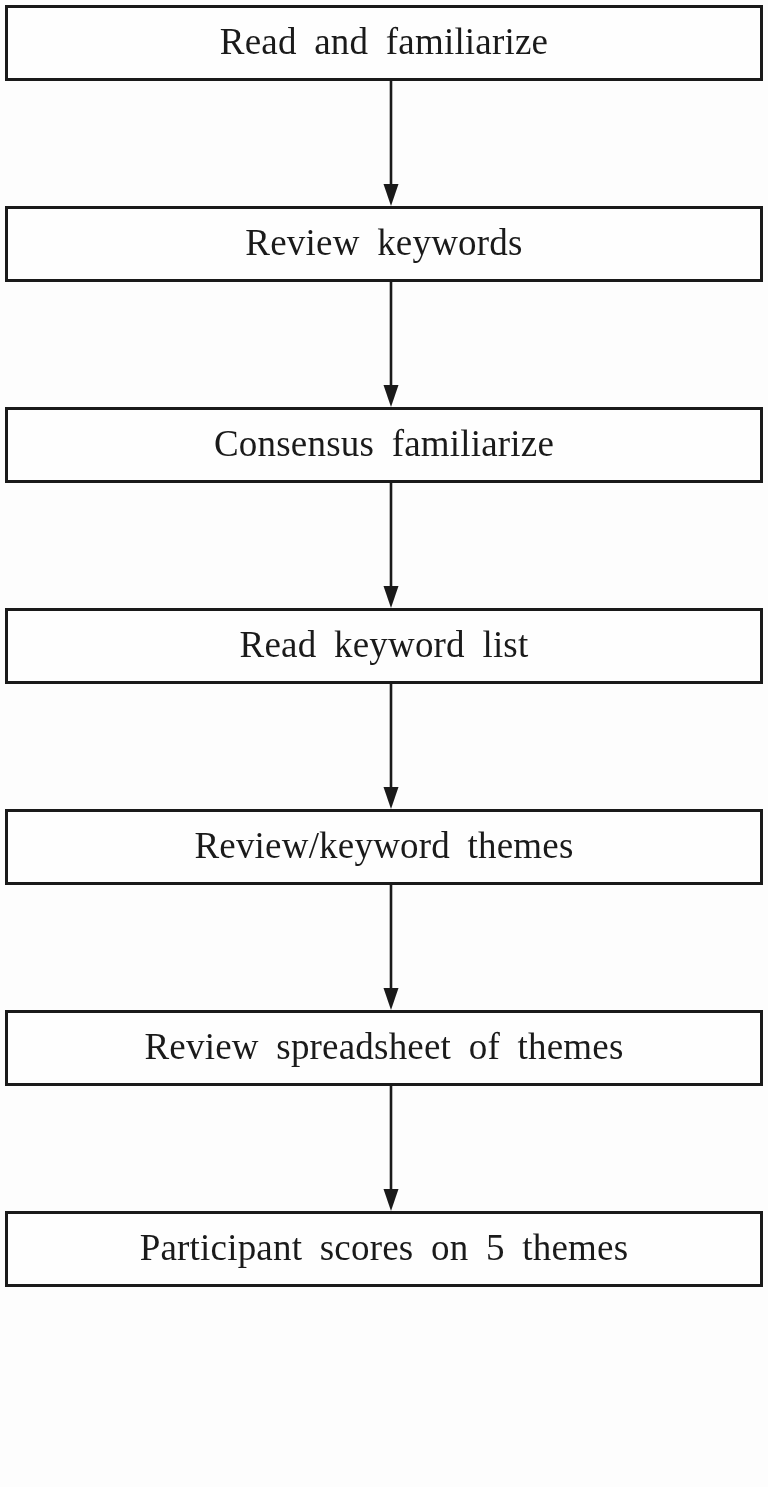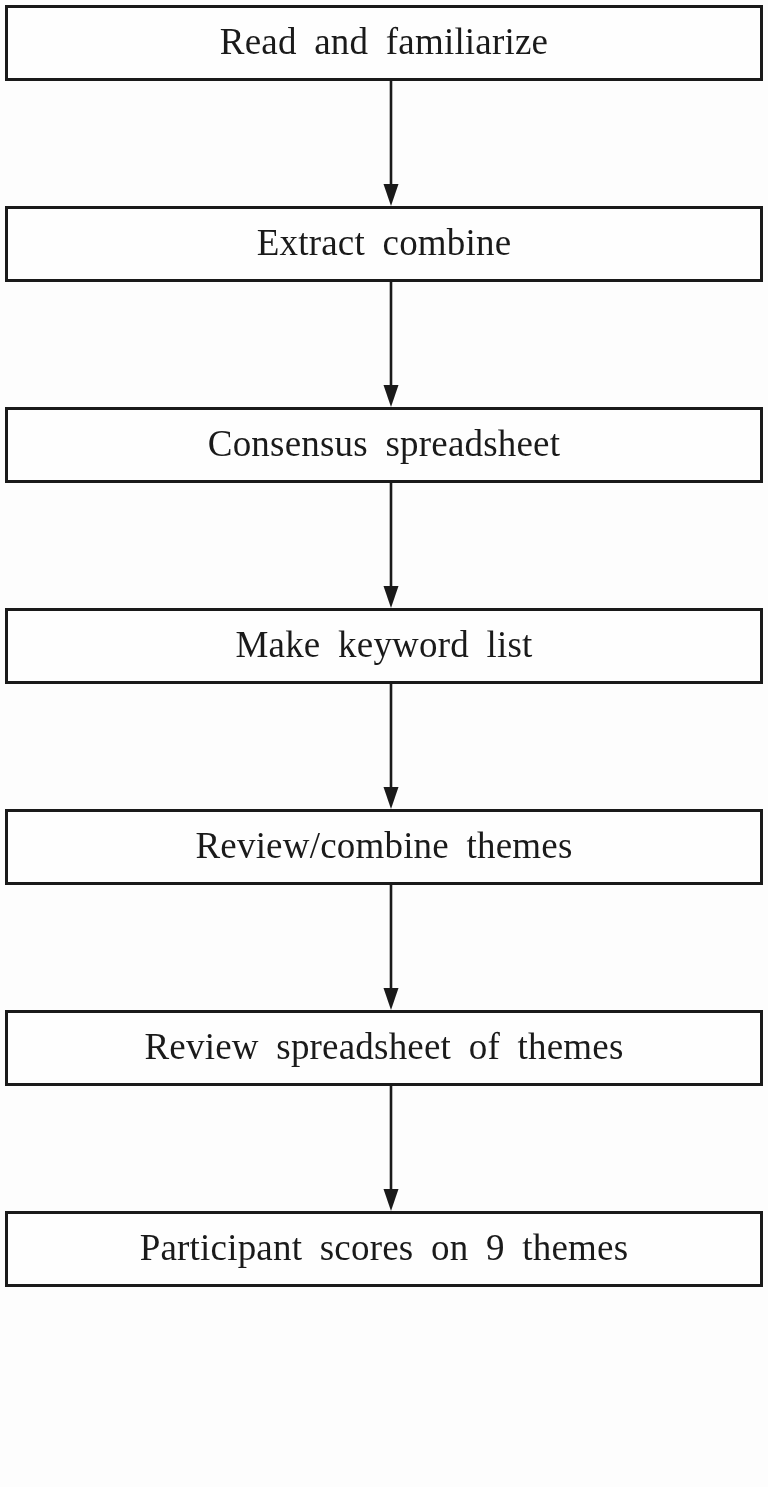--- a/index.html
+++ b/index.html
@@ -68,54 +68,54 @@
         </div>
         <div class="connector">
           <svg width="26" height="125" viewBox="0 0 26 125" aria-hidden="true">
             <line x1="13" y1="0" x2="13" y2="107" stroke="var(--ink)" stroke-width="2.6"></line>
             <polygon points="13,125 5.5,103 20.5,103" fill="var(--ink)"></polygon>
           </svg>
         </div>
       </div>
       <div class="step">
         <div class="box">
-          <span class="box-label">Extract combine</span>
+          <span class="box-label">Review keywords</span>
         </div>
         <div class="connector">
           <svg width="26" height="125" viewBox="0 0 26 125" aria-hidden="true">
             <line x1="13" y1="0" x2="13" y2="107" stroke="var(--ink)" stroke-width="2.6"></line>
             <polygon points="13,125 5.5,103 20.5,103" fill="var(--ink)"></polygon>
           </svg>
         </div>
       </div>
       <div class="step">
         <div class="box">
-          <span class="box-label">Consensus spreadsheet</span>
+          <span class="box-label">Consensus familiarize</span>
         </div>
         <div class="connector">
           <svg width="26" height="125" viewBox="0 0 26 125" aria-hidden="true">
             <line x1="13" y1="0" x2="13" y2="107" stroke="var(--ink)" stroke-width="2.6"></line>
             <polygon points="13,125 5.5,103 20.5,103" fill="var(--ink)"></polygon>
           </svg>
         </div>
       </div>
       <div class="step">
         <div class="box">
-          <span class="box-label">Make keyword list</span>
+          <span class="box-label">Read keyword list</span>
         </div>
         <div class="connector">
           <svg width="26" height="125" viewBox="0 0 26 125" aria-hidden="true">
             <line x1="13" y1="0" x2="13" y2="107" stroke="var(--ink)" stroke-width="2.6"></line>
             <polygon points="13,125 5.5,103 20.5,103" fill="var(--ink)"></polygon>
           </svg>
         </div>
       </div>
       <div class="step">
         <div class="box">
-          <span class="box-label">Review/combine themes</span>
+          <span class="box-label">Review/keyword themes</span>
         </div>
         <div class="connector">
           <svg width="26" height="125" viewBox="0 0 26 125" aria-hidden="true">
             <line x1="13" y1="0" x2="13" y2="107" stroke="var(--ink)" stroke-width="2.6"></line>
             <polygon points="13,125 5.5,103 20.5,103" fill="var(--ink)"></polygon>
           </svg>
         </div>
       </div>
       <div class="step">
         <div class="box">
@@ -123,17 +123,17 @@
         </div>
         <div class="connector">
           <svg width="26" height="125" viewBox="0 0 26 125" aria-hidden="true">
             <line x1="13" y1="0" x2="13" y2="107" stroke="var(--ink)" stroke-width="2.6"></line>
             <polygon points="13,125 5.5,103 20.5,103" fill="var(--ink)"></polygon>
           </svg>
         </div>
       </div>
       <div class="step">
         <div class="box">
-          <span class="box-label">Participant scores on 9 themes</span>
+          <span class="box-label">Participant scores on 5 themes</span>
         </div>
       </div>
     </div>
 </div>
 
 </body></html>

